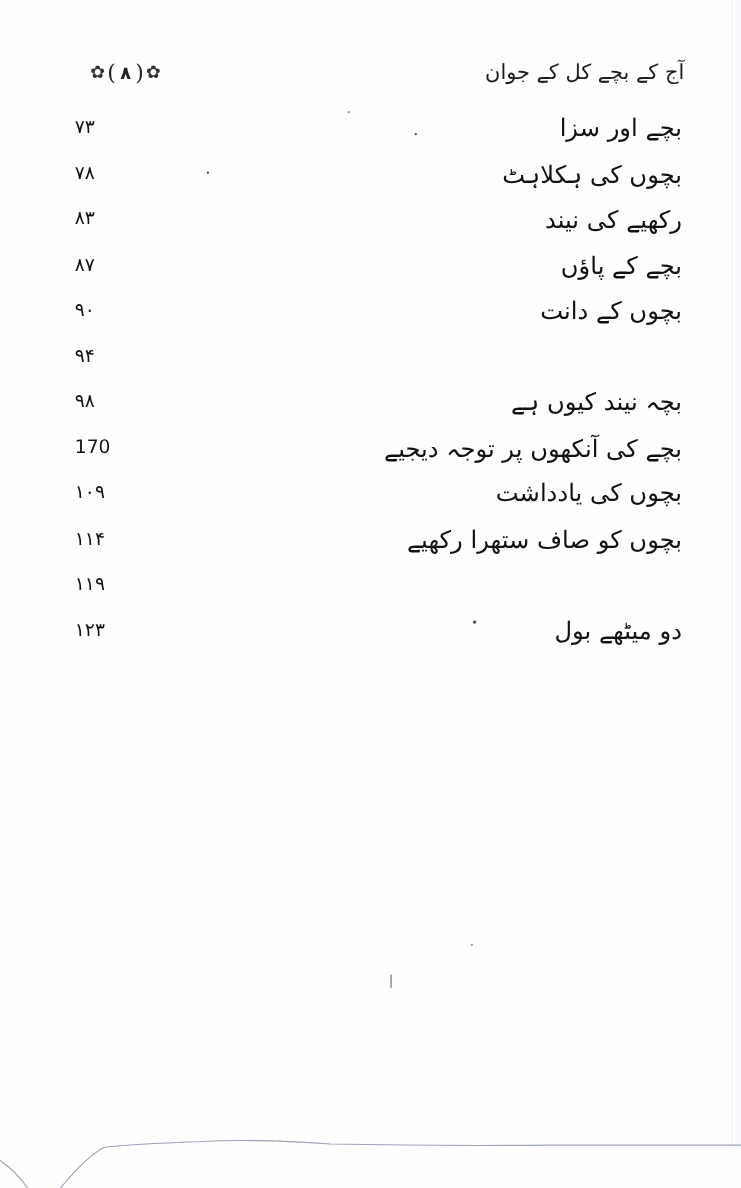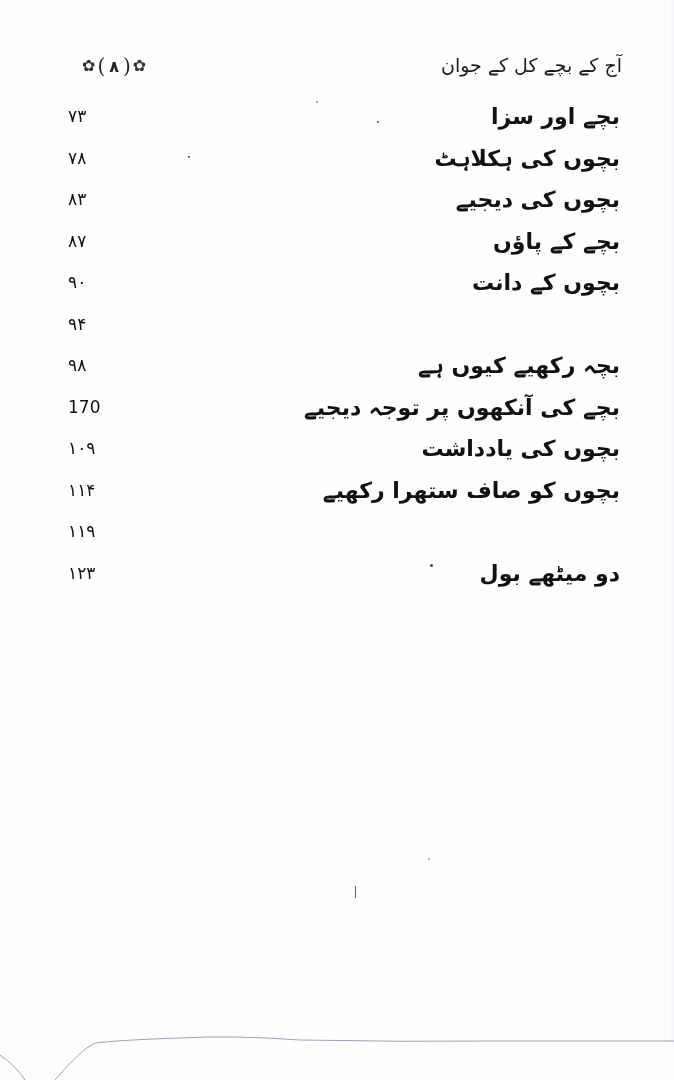--- a/index.html
+++ b/index.html
@@ -74,21 +74,21 @@
     .toc-row {
       position: relative;
       height: 41.5px;
     }
     .toc-title {
       position: absolute;
       right: 54px;
       top: 4px;
       direction: rtl;
       font-size: 22px;
-      font-weight: bold;
+      font-weight: normal;
       color: #111;
       white-space: nowrap;
     }
     .toc-page {
       position: absolute;
       left: 68px;
       top: 6px;
       direction: rtl;
       font-size: 17px;
       font-weight: normal;
@@ -133,36 +133,36 @@
   <div class="toc">
     <div class="toc-row">
       <span class="toc-title">بچے اور سزا</span>
       <span class="toc-page">۷۳</span>
     </div>
     <div class="toc-row">
       <span class="toc-title">بچوں کی ہکلاہٹ</span>
       <span class="toc-page">۷۸</span>
     </div>
     <div class="toc-row">
-      <span class="toc-title">بچوں کی دیجیے</span>
+      <span class="toc-title">رکھیے کی نیند</span>
       <span class="toc-page">۸۳</span>
     </div>
     <div class="toc-row">
       <span class="toc-title">بچے کے پاؤں</span>
       <span class="toc-page">۸۷</span>
     </div>
     <div class="toc-row">
       <span class="toc-title">بچوں کے دانت</span>
       <span class="toc-page">۹۰</span>
     </div>
     <div class="toc-row">
       <span class="toc-page">۹۴</span>
     </div>
     <div class="toc-row">
-      <span class="toc-title">بچہ رکھیے کیوں ہے</span>
+      <span class="toc-title">بچہ نیند کیوں ہے</span>
       <span class="toc-page">۹۸</span>
     </div>
     <div class="toc-row">
       <span class="toc-title">بچے کی آنکھوں پر توجہ دیجیے</span>
       <span class="toc-page">170</span>
     </div>
     <div class="toc-row">
       <span class="toc-title">بچوں کی یادداشت</span>
       <span class="toc-page">۱۰۹</span>
     </div>

